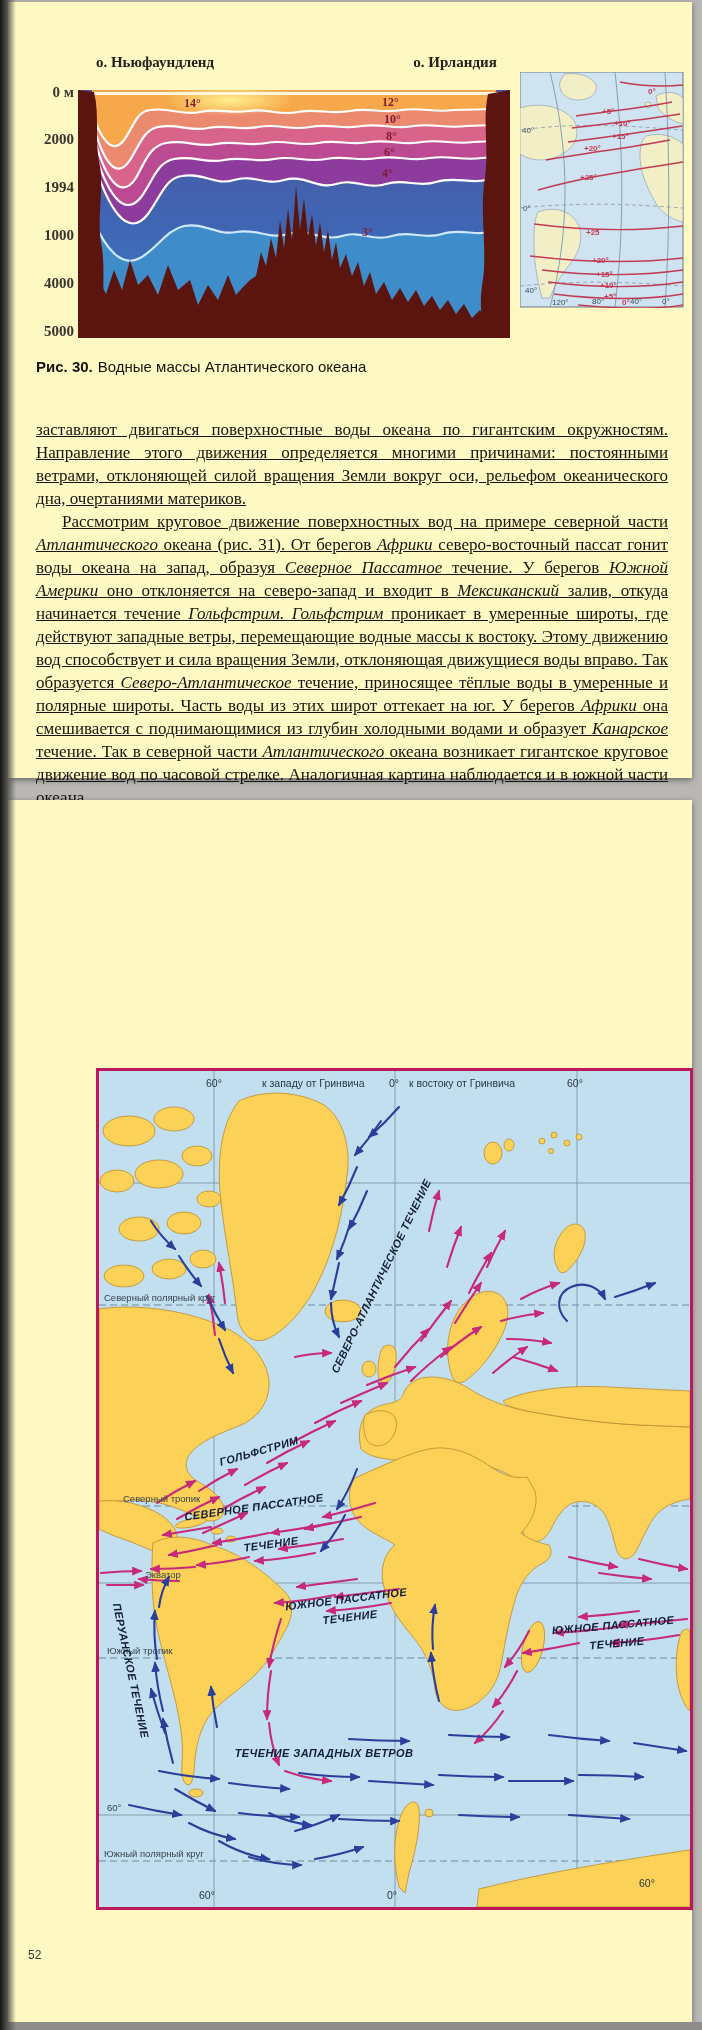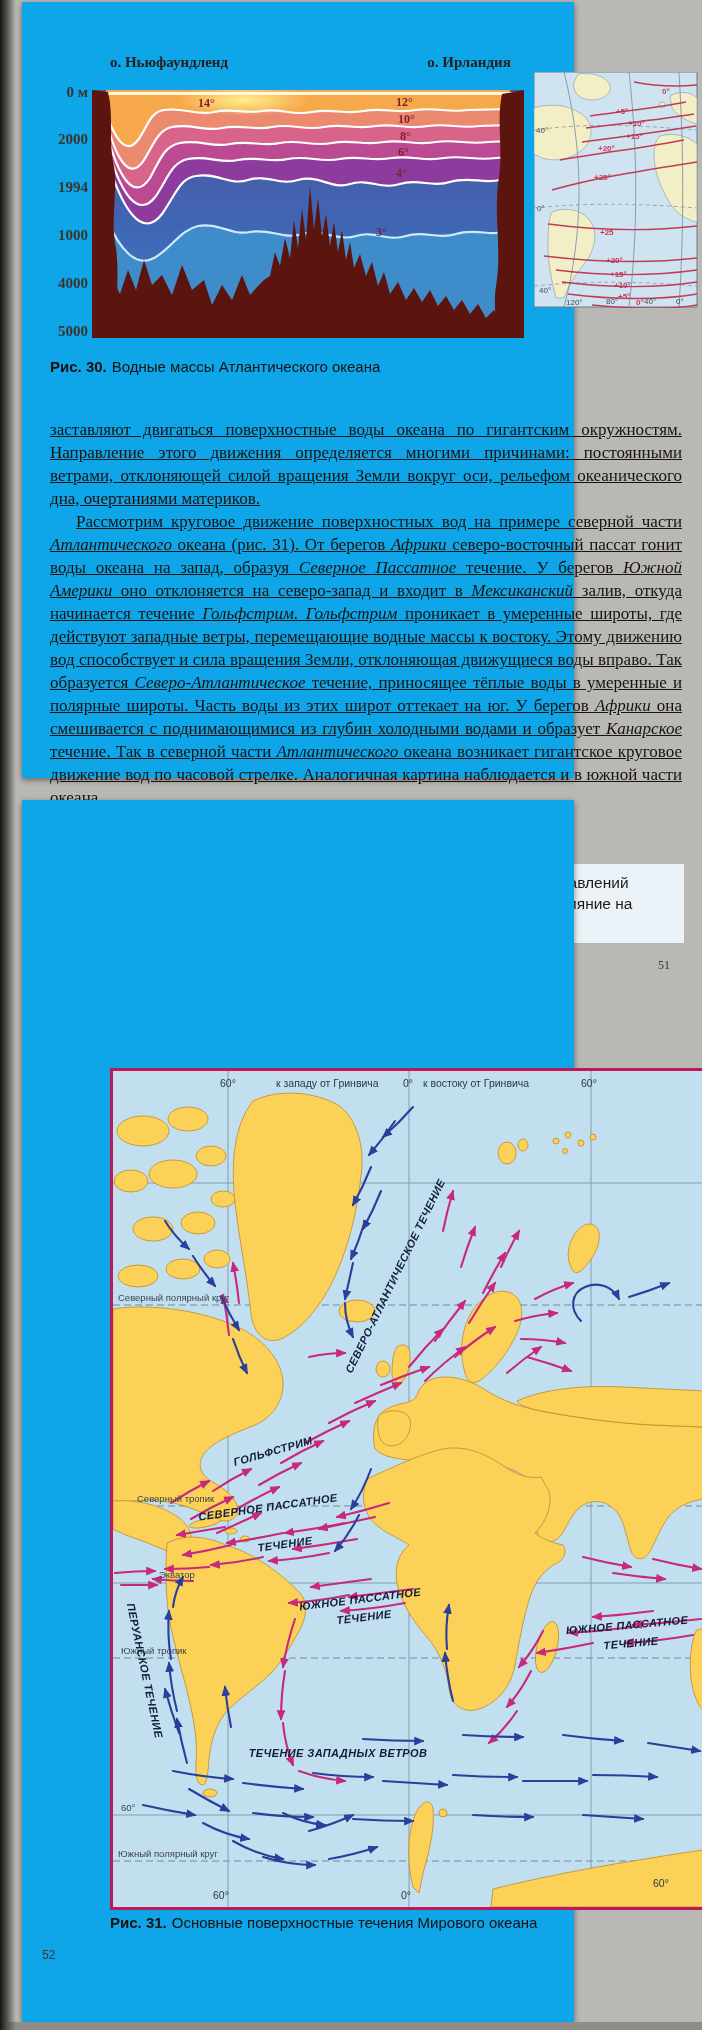--- a/index.html
+++ b/index.html
@@ -1,18 +1,18 @@
 <!DOCTYPE html>
 <html><head>
 <meta charset="utf-8">
 <style>
   html,body{margin:0;padding:0;background:#8f8f8d;}
   #shot{position:relative;width:702px;height:2030px;overflow:hidden;
         background:#b9b8b4;font-family:"Liberation Serif",serif;}
-  .page{position:absolute;left:22px;width:552px;background:#0ea5e9;
+  .page{position:absolute;left:8px;width:684px;background:#fef9c3;
         box-shadow:0 2px 6px rgba(0,0,0,.45);}
   #page1{top:2px;height:776px;}
   #page2{top:800px;height:1222px;}
   #gutter{position:absolute;left:0;top:0;width:16px;height:2030px;z-index:5;
           background:linear-gradient(90deg,#141412 0%,#4d4c48 40%,rgba(120,119,115,0) 100%);}
   #bottom-edge{position:absolute;left:0;top:2022px;width:702px;height:8px;background:#8e8d89;z-index:4;}
   .abs{position:absolute;}
 
   
   .island-label{font-weight:bold;font-size:15px;color:#24201c;text-align:center;width:190px;}
@@ -423,19 +423,16 @@
         <text class="cur-label" x="172" y="477" text-anchor="middle" transform="rotate(-8 172 473)">ТЕЧЕНИЕ</text>
         <text class="cur-label" x="247" y="532" text-anchor="middle" transform="rotate(-7 247 528)">ЮЖНОЕ ПАССАТНОЕ</text>
         <text class="cur-label" x="251" y="550" text-anchor="middle" transform="rotate(-7 251 546)">ТЕЧЕНИЕ</text>
         <text class="cur-label" x="514" y="558" text-anchor="middle" transform="rotate(-5 514 554)">ЮЖНОЕ ПАССАТНОЕ</text>
         <text class="cur-label" x="518" y="576" text-anchor="middle" transform="rotate(-5 518 572)">ТЕЧЕНИЕ</text>
         <text class="cur-label" x="30" y="602" text-anchor="middle" transform="rotate(78 30 600)">ПЕРУАНСКОЕ ТЕЧЕНИЕ</text>
         <text class="cur-label" x="225" y="686" text-anchor="middle">ТЕЧЕНИЕ ЗАПАДНЫХ ВЕТРОВ</text>
       </svg>
     </div>
 
-    <div class="abs cap" style="left:88px;top:1114px;">
-      <b>Рис. 31.</b><span>Основные поверхностные течения Мирового океана</span>
-    </div>
 
     <div class="abs pagenum" style="left:20px;top:1148px;font-family:'Liberation Sans',sans-serif;">52</div>
   </div>
 </div>
 
 </body></html>

